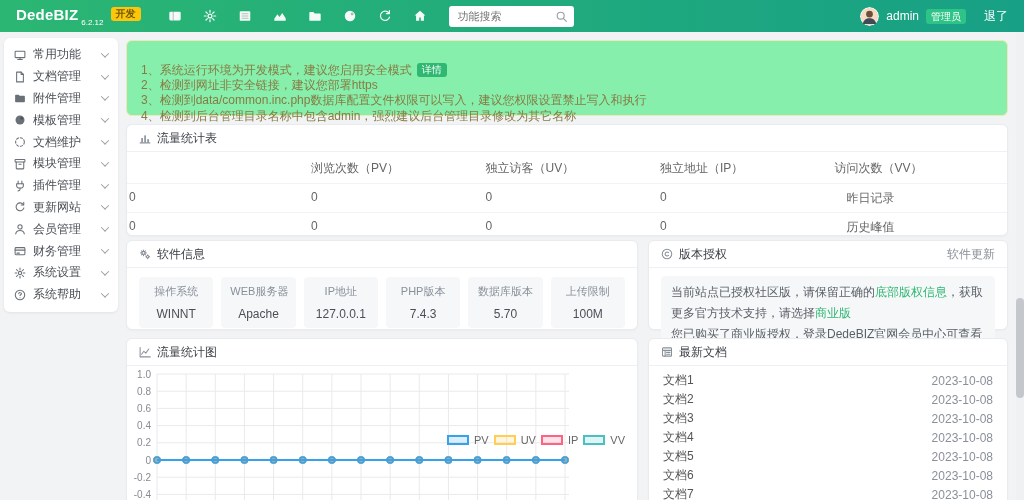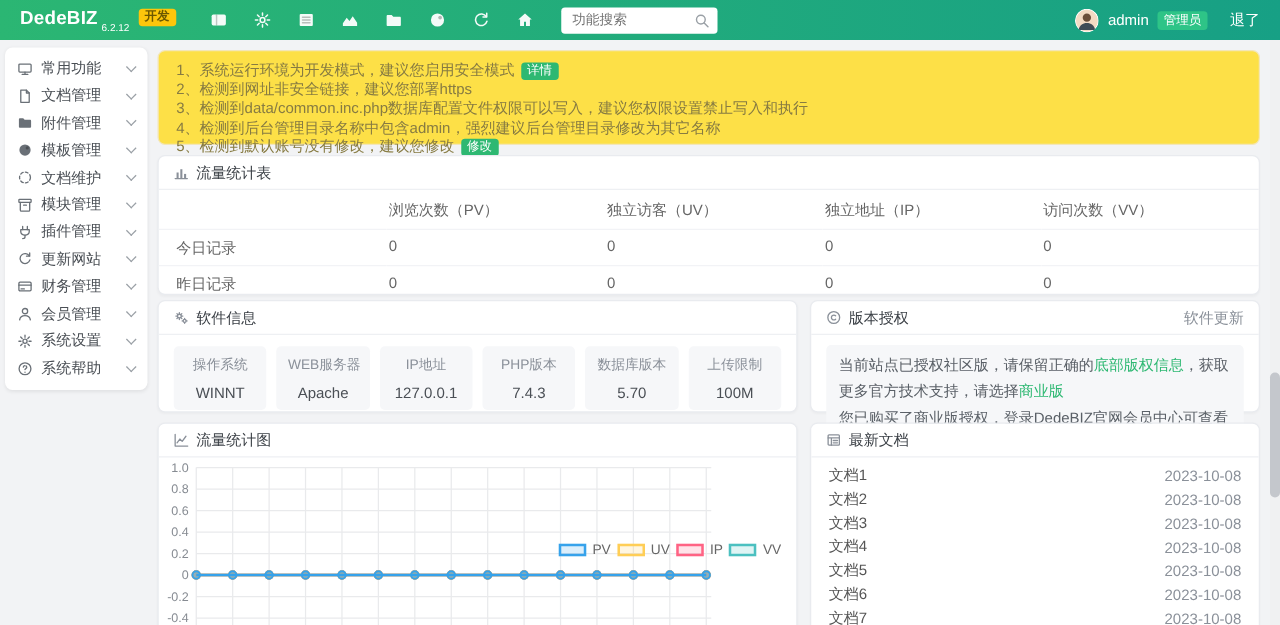--- a/index.html
+++ b/index.html
@@ -40,22 +40,22 @@
   
   .card{position:absolute;background:#fff;border:1px solid #e9ebef;border-radius:6px;
         box-sizing:border-box;box-shadow:0 1px 2px rgba(27,31,35,.03);}
   .card-h{height:26px;display:flex;align-items:center;gap:6px;padding:0 12px;
           border-bottom:1px solid #eef0f3;font-size:12px;color:#3a3f45;}
   .card-h .cicon{width:12px;height:12px;color:#8a9099;}
   .card-h .cicon svg{width:12px;height:12px;}
   .card-h .spacer{flex:1;}
   .update-link{color:#8a9099;font-size:12px;cursor:pointer;}
   
-  .notice{position:absolute;left:126px;top:40px;width:882px;height:76px;background:#fde047;
-          border:1px solid #f3e6b8;border-radius:6px;padding:8px 14px;box-sizing:border-box;
+  .notice{position:absolute;left:126px;top:40px;width:882px;height:76px;background:#86efac;
+          border:1px solid #f3e6b8;border-radius:6px;padding:22px 14px;box-sizing:border-box;
           font-size:12px;line-height:15.2px;color:#877b42;}
   .badge-green{display:inline-block;background:#2eb872;color:#fff;font-size:10px;line-height:14px;
                padding:0 5px;border-radius:3px;margin-left:5px;cursor:pointer;vertical-align:1px;}
   
   #traffic-card{left:126px;top:124px;width:882px;height:112px;}
   .t-grid{display:grid;grid-template-columns:182px 1fr 1fr 1fr 1fr;font-size:12px;color:#666;}
   .t-cell{padding:6px 0 5px 2px;border-top:1px solid #f2f3f6;}
   .t-cell.head{border-top:none;padding:8px 0 6px 2px;color:#666;}
   .t-cell.lab{padding-left:14px;}
   
@@ -243,35 +243,35 @@
           <path d="M13.2 9.2A5.3 5.3 0 1 1 12.6 5"></path>
           <path d="M13 1.8v3.4h-3.4"></path>
         </svg>
       </span>
       <span class="lbl">更新网站</span>
       <span class="chev"></span>
     </div>
     <div class="side-item">
       <span class="sicon">
         <svg viewBox="0 0 16 16" fill="none" stroke="currentColor" stroke-width="1.4" stroke-linecap="round" stroke-linejoin="round">
+          <circle cx="8" cy="5.2" r="2.8"></circle>
+          <path d="M2.3 14.5c.4-3.2 2.6-4.6 5.7-4.6s5.3 1.4 5.7 4.6"></path>
+        </svg>
+      </span>
+      <span class="lbl">会员管理</span>
+      <span class="chev"></span>
+    </div>
+    <div class="side-item">
+      <span class="sicon">
+        <svg viewBox="0 0 16 16" fill="none" stroke="currentColor" stroke-width="1.4" stroke-linecap="round" stroke-linejoin="round">
           <rect x="1.5" y="3.5" width="13" height="9.5" rx="1.2"></rect>
           <path d="M1.5 6.8h13M3.8 10.8h3.5"></path>
         </svg>
       </span>
       <span class="lbl">财务管理</span>
-      <span class="chev"></span>
-    </div>
-    <div class="side-item">
-      <span class="sicon">
-        <svg viewBox="0 0 16 16" fill="none" stroke="currentColor" stroke-width="1.4" stroke-linecap="round" stroke-linejoin="round">
-          <circle cx="8" cy="5.2" r="2.8"></circle>
-          <path d="M2.3 14.5c.4-3.2 2.6-4.6 5.7-4.6s5.3 1.4 5.7 4.6"></path>
-        </svg>
-      </span>
-      <span class="lbl">会员管理</span>
       <span class="chev"></span>
     </div>
     <div class="side-item">
       <span class="sicon">
         <svg viewBox="0 0 16 16" fill="none" stroke="currentColor" stroke-width="1.4" stroke-linecap="round" stroke-linejoin="round">
           <circle cx="8" cy="8" r="2.2"></circle>
           <path d="M8 1.5v2.2M8 12.3v2.2M1.5 8h2.2M12.3 8h2.2M3.4 3.4l1.6 1.6M11 11l1.6 1.6M12.6 3.4L11 5M5 11l-1.6 1.6"></path>
         </svg>
       </span>
       <span class="lbl">系统设置</span>
@@ -309,21 +309,20 @@
         </svg>
       </span>
     <span>流量统计表</span>
   </div>
   <div class="t-grid" id="traffic-grid">
       <div class="t-cell head lab"></div>
       <div class="t-cell head">浏览次数（PV）</div>
       <div class="t-cell head">独立访客（UV）</div>
       <div class="t-cell head">独立地址（IP）</div>
       <div class="t-cell head">访问次数（VV）</div>
-      <div class="t-cell lab">今日记录</div>
       <div class="t-cell">0</div>
       <div class="t-cell">0</div>
       <div class="t-cell">0</div>
       <div class="t-cell">0</div>
       <div class="t-cell lab">昨日记录</div>
       <div class="t-cell">0</div>
       <div class="t-cell">0</div>
       <div class="t-cell">0</div>
       <div class="t-cell">0</div>
       <div class="t-cell lab">历史峰值</div>

